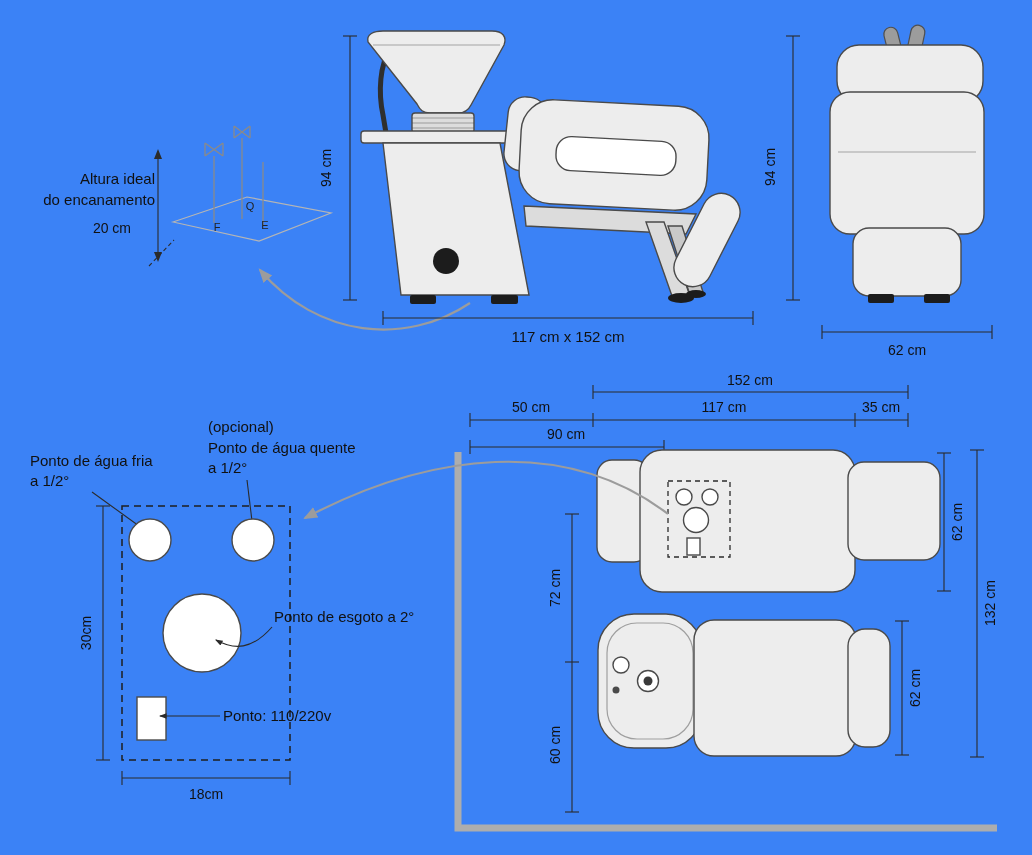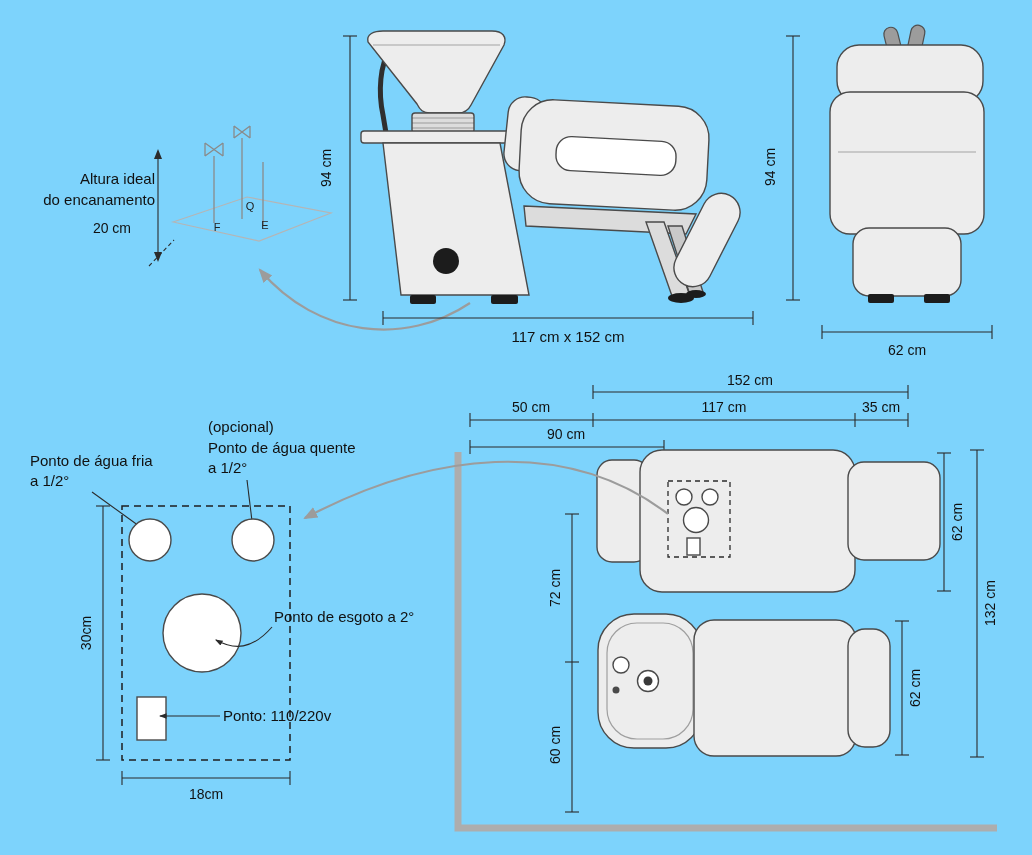--- a/index.html
+++ b/index.html
@@ -1,16 +1,16 @@
 <!DOCTYPE html>
 <html><head>
 <meta charset="utf-8">
 <style>
   html,body{margin:0;padding:0;background:#fff;}
-  .stage{width:1032px;height:855px;position:relative;background:#7dd3fc;overflow:hidden;}
+  .stage{width:1032px;height:855px;position:relative;background:#3b82f6;overflow:hidden;}
   svg{display:block;font-family:"Liberation Sans",sans-serif;}
   .shape{fill:#ededed;stroke:#4a4a4a;stroke-width:1.4;}
   .shape2{fill:#dcdcdc;stroke:#4a4a4a;stroke-width:1.4;}
   .shape3{fill:#c9c9c9;stroke:#4a4a4a;stroke-width:1.4;}
   .darkfill{fill:#1c1c1c;stroke:none;}
   .outline{fill:#ffffff;stroke:#4a4a4a;stroke-width:1.4;}
   .innerline{fill:none;stroke:#9f9f9f;stroke-width:1.2;}
   .dim{stroke:#2b2b2b;stroke-width:1.1;fill:none;}
   .leader{fill:none;stroke:#2b2b2b;stroke-width:1.1;}
   .dashline{fill:none;stroke:#1f1f1f;stroke-width:1.5;stroke-dasharray:7 5;}

